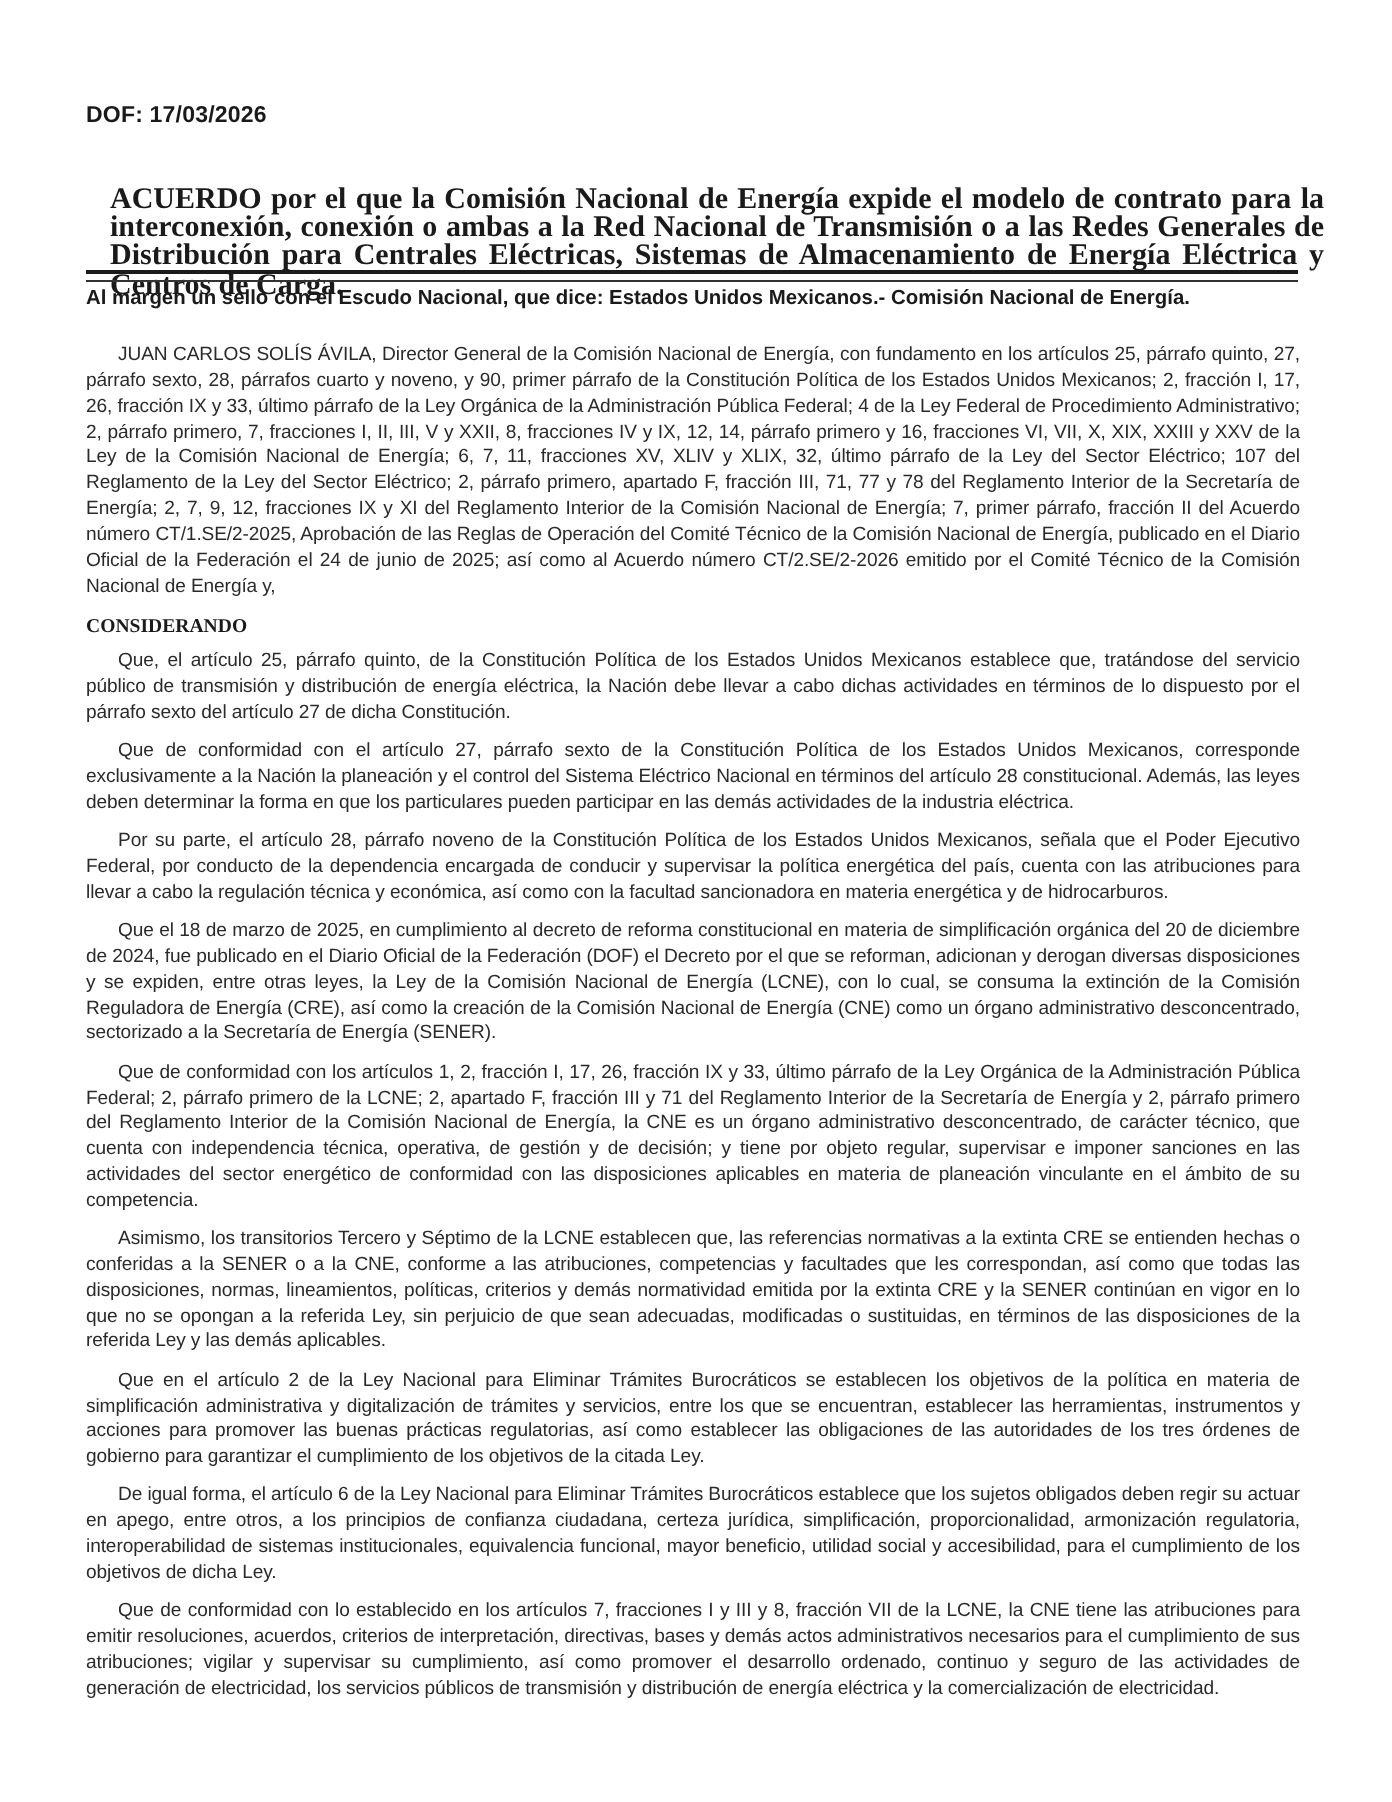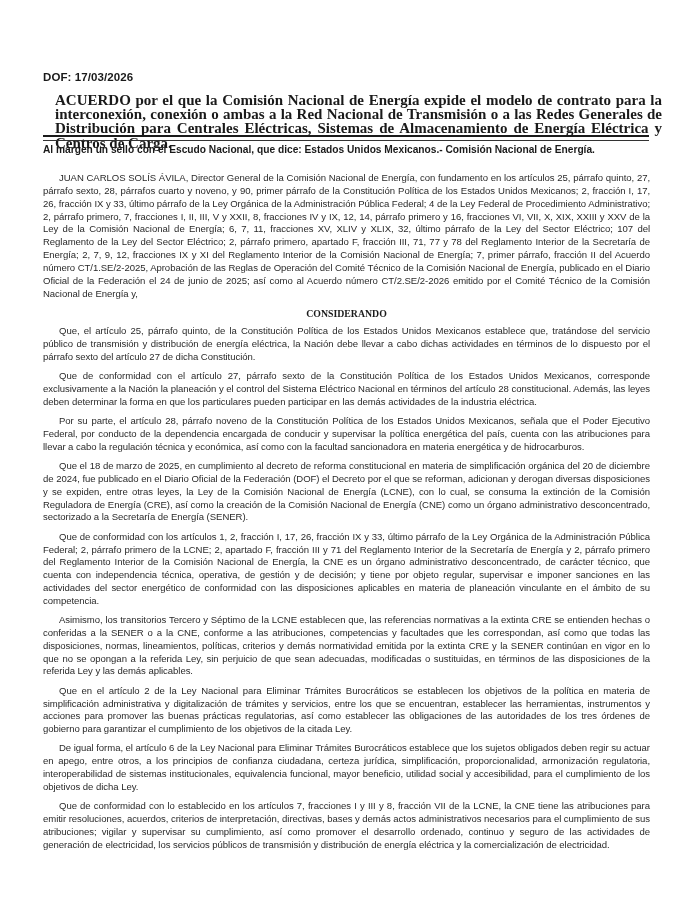--- a/index.html
+++ b/index.html
@@ -1,19 +1,19 @@
 <!DOCTYPE html>
 <html><head>
 <meta charset="utf-8">
 <style>
   html, body { margin: 0; padding: 0; background: #ffffff; }
   body { width: 696px; height: 901px; position: relative; overflow: hidden; color: #222; }
   .page { position: absolute; left: 43px; top: 0; width: 610px; }
   .dof-date {
-    position: absolute; left: 0; top: 71px;
+    position: absolute; left: 0; top: 52px;
     font-family: "Liberation Sans", sans-serif; font-weight: bold; font-size: 11.5px;
     color: #1a1a1a; letter-spacing: 0.1px;
   }
   .title {
     position: absolute; left: 12px; top: 93px; width: 607px;
     font-family: "Liberation Serif", serif; font-weight: bold; font-size: 15px;
     line-height: 14.2px; text-align: justify; color: #1a1a1a;
   }
   .rule-thick { position: absolute; left: 0; top: 135px; width: 606px; height: 2px; background: #1a1a1a; }
   .rule-thin { position: absolute; left: 0; top: 140px; width: 606px; height: 1px; background: #333; }
@@ -22,21 +22,21 @@
     font-family: "Liberation Sans", sans-serif; font-weight: bold; font-size: 10.2px;
     line-height: 13px; color: #1a1a1a; white-space: nowrap;
   }
   .body {
     position: absolute; left: 0; top: 172px; width: 607px;
     font-family: "Liberation Sans", sans-serif; font-size: 9.55px; line-height: 12.85px;
     color: #2a2a2a; text-align: justify;
   }
   .body p { margin: 0 0 6.4px 0; text-indent: 16px; letter-spacing: -0.05px; }
   .body h3 {
-    margin: 8px 0 4px 0; text-align: center;
+    margin: 8px 0 4px 0; text-align: left;
     font-family: "Liberation Serif", serif; font-weight: bold; font-size: 9.8px; color: #1a1a1a;
   }
 </style>
 </head>
 <body>
 
 <div class="page">
   <div class="dof-date">DOF: 17/03/2026</div>
   <div class="title">ACUERDO por el que la Comisión Nacional de Energía expide el modelo de contrato para la interconexión, conexión o ambas a la Red Nacional de Transmisión o a las Redes Generales de Distribución para Centrales Eléctricas, Sistemas de Almacenamiento de Energía Eléctrica y Centros de Carga.</div>
   <div class="rule-thick"></div>

